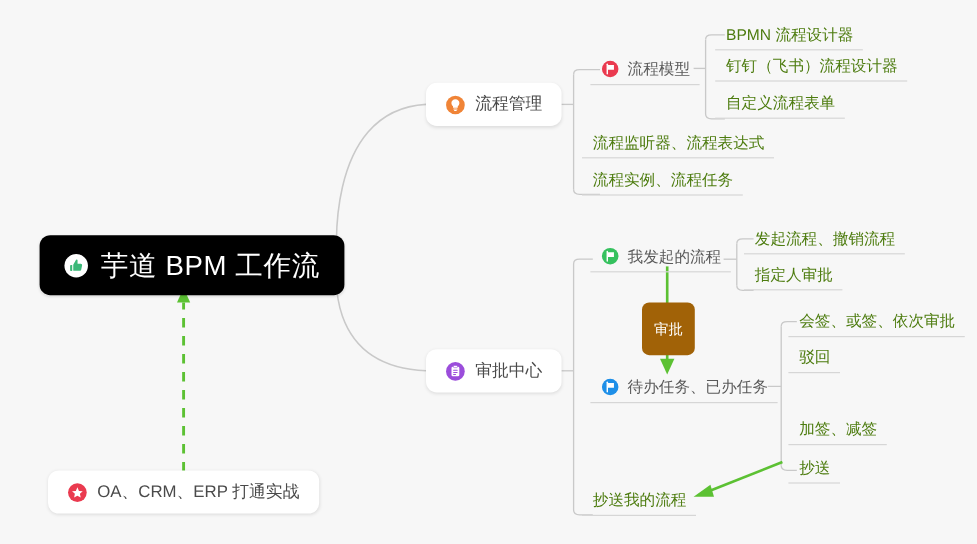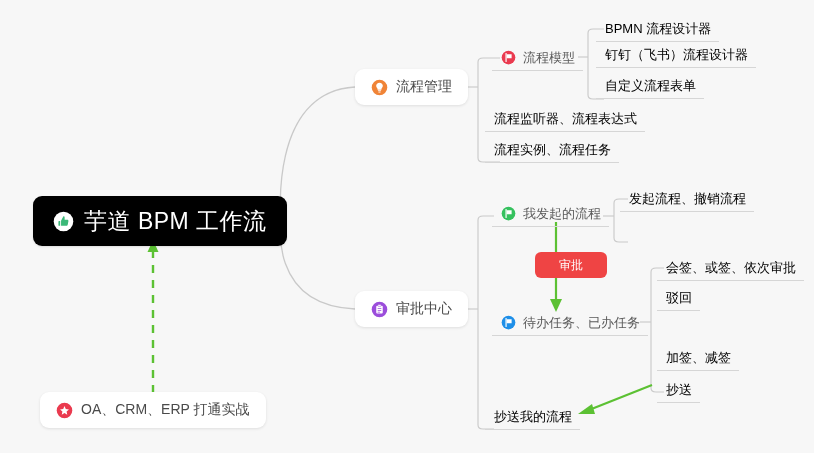--- a/index.html
+++ b/index.html
@@ -74,39 +74,39 @@
     height: 27px;
     padding: 0 8px 0 9px;
     gap: 7px;
     align-items: center;
   }
   .leaf-label {
     color: #5a5a5a;
     font-size: 13px;
     line-height: 1;
   }
-  .leaf-node.plain .leaf-label { color: #000000; }
+  .leaf-node.plain .leaf-label { color: #4d7c0f; }
 
   
   .dot-icon {
     width: 15px;
     height: 15px;
     border-radius: 50%;
     flex: 0 0 auto;
     display: block;
   }
   .dot-icon.big { width: 17px; height: 17px; }
   .dot-icon.root { width: 21px; height: 21px; }
 
   
   .badge-node {
-    background: #ef4444;
+    background: #a16207;
     border-radius: 6px;
-    height: 26px;
-    padding: 0 24px;
+    height: 44px;
+    padding: 0 10px;
     justify-content: center;
   }
   .badge-label {
     color: #ffffff;
     font-size: 12px;
   }
 </style>
 </head>
 <body>
 
@@ -228,20 +228,23 @@
       <circle cx="12" cy="12" r="11" fill="#35c15e"></circle>
       <path d="M8.1 5.6 L8.1 18.4" stroke="#ffffff" stroke-width="1.9" stroke-linecap="round"></path>
       <path d="M9.0 6.6 L17.0 6.6 L17.0 13.0 L9.0 13.0 Z" fill="#ffffff"></path>
     </svg>
     <span class="leaf-label">我发起的流程</span>
   </div>
 
   <div class="node leaf-node plain" style="left:620px; top:185px;">
     <span class="leaf-label">发起流程、撤销流程</span>
   </div>
+  <div class="node leaf-node plain" style="left:620px; top:215px;">
+    <span class="leaf-label">指定人审批</span>
+  </div>
 
   <div class="node badge-node" style="left:535px; top:252px;">
     <span class="badge-label">审批</span>
   </div>
 
   <div class="node leaf-node" style="left:492px; top:309px;">
     <svg class="dot-icon" viewBox="0 0 24 24">
       <circle cx="12" cy="12" r="11" fill="#1e8fe8"></circle>
       <path d="M8.1 5.6 L8.1 18.4" stroke="#ffffff" stroke-width="1.9" stroke-linecap="round"></path>
       <path d="M9.0 6.6 L17.0 6.6 L17.0 13.0 L9.0 13.0 Z" fill="#ffffff"></path>

